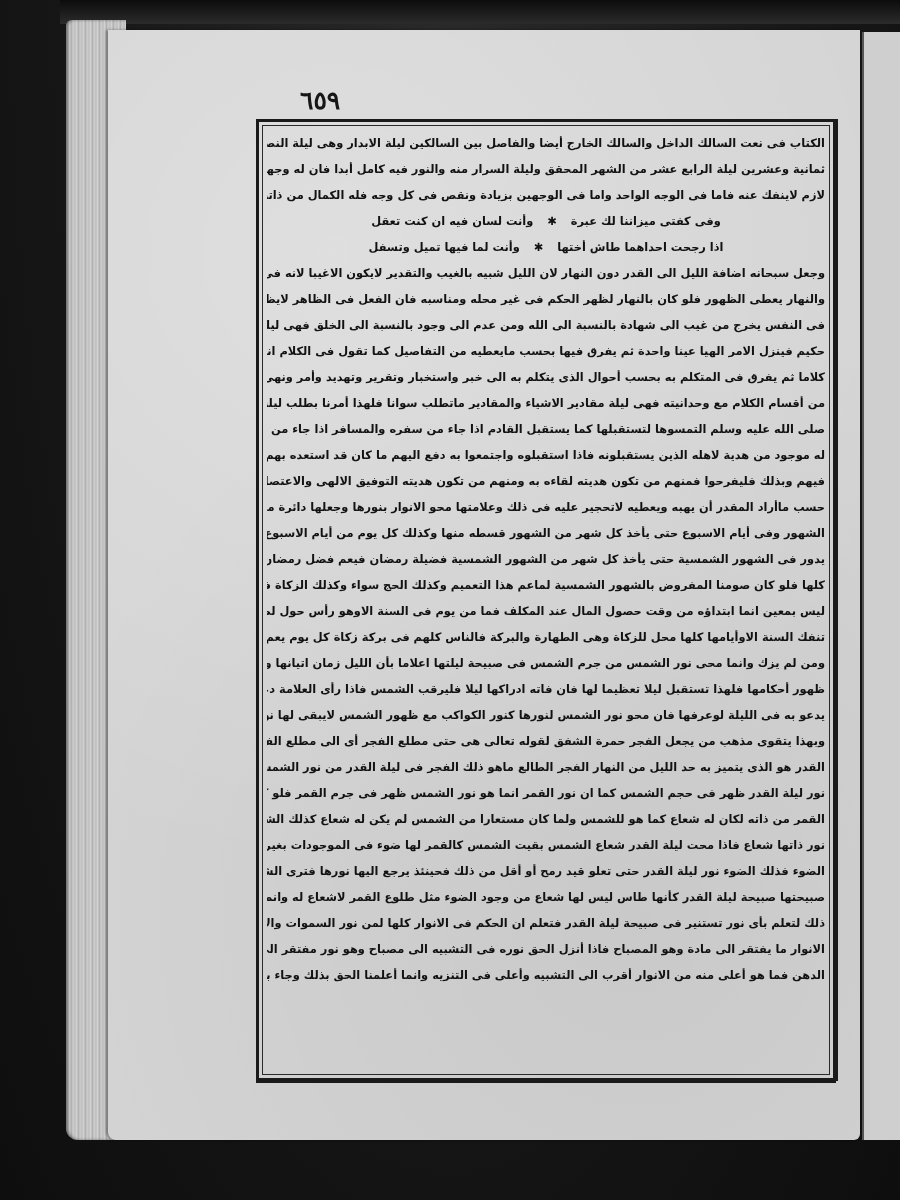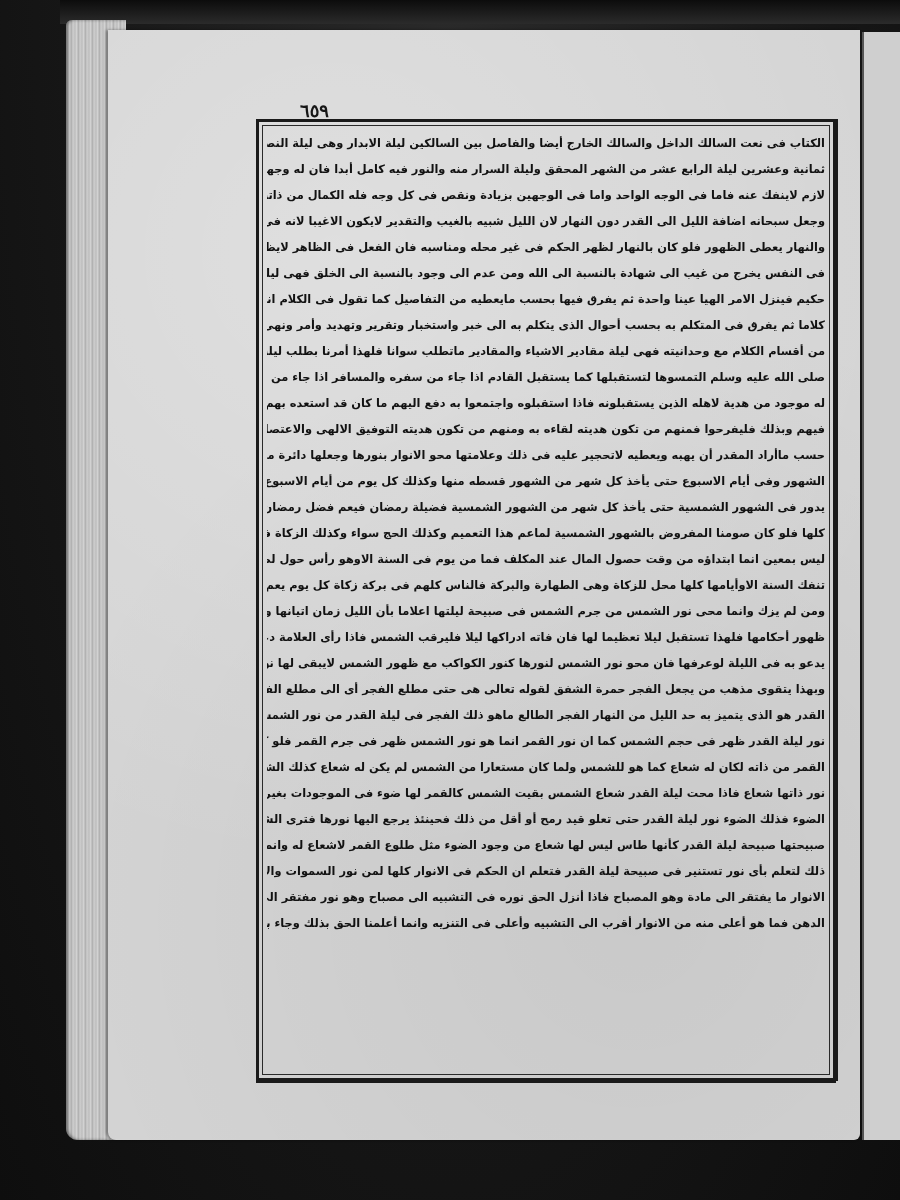--- a/index.html
+++ b/index.html
@@ -33,22 +33,22 @@
       radial-gradient(circle at 70% 80%, rgba(0,0,0,.05), transparent 60%);
     border-radius:0 0 6px 8px;
     box-shadow: -2px 0 3px rgba(0,0,0,.4);
   }
   .next-page {
     position:absolute; left:862px; top:32px; width:40px; height:1108px;
     background:#cfcfcf;
     border-left:2px solid #555;
   }
   .page-number {
-    position:absolute; left:300px; top:100px;
-    font-family:Liberation Sans, sans-serif; font-weight:bold; font-size:18px; color:#161616;
+    position:absolute; left:300px; top:86px;
+    font-family:Liberation Sans, sans-serif; font-weight:bold; font-size:25px; color:#161616;
     direction:rtl;
   }
   .frame {
     position:absolute; left:256px; top:119px; width:574px; height:956px;
     border:3px solid #1a1a1a;
     box-shadow: 0 2px 0 #1a1a1a, 2px 0 0 #1a1a1a;
   }
   .frame-inner {
     position:absolute; left:3px; top:3px; right:3px; bottom:3px;
     border:1px solid #2a2a2a;
@@ -81,20 +81,30 @@
 
 <div class="page-number">٦٥٩</div>
 
 <div class="frame">
   <div class="frame-inner"></div>
   <div class="text-block">
     <span class="line">الكتاب فى نعت السالك الداخل والسالك الخارج أيضا والفاصل بين السالكين ليلة الابدار وهى ليلة النصف من</span>
     <span class="line">ثمانية وعشرين ليلة الرابع عشر من الشهر المحقق وليلة السرار منه والنور فيه كامل أبدا فان له وجهين والتجلى له</span>
     <span class="line">لازم لاينفك عنه فاما فى الوجه الواحد واما فى الوجهين بزيادة ونقص فى كل وجه فله الكمال من ذاته لابد منه وله الزيادة</span>
 
+    <span class="verse">
+      <span>وفى كفتى ميزاننا لك عبرة</span>
+      <span class="star">✱</span>
+      <span>وأنت لسان فيه ان كنت تعقل</span>
+    </span>
+    <span class="verse">
+      <span>اذا رجحت احداهما طاش أختها</span>
+      <span class="star">✱</span>
+      <span>وأنت لما فيها تميل وتسفل</span>
+    </span>
 
     <span class="line">وجعل سبحانه اضافة الليل الى القدر دون النهار لان الليل شبيه بالغيب والتقدير لايكون الاغيبا لانه فى نفس الانسان</span>
     <span class="line">والنهار يعطى الظهور فلو كان بالنهار لظهر الحكم فى غير محله ومناسبه فان الفعل فى الظاهر لايظهر الاعلى صورة ماهو</span>
     <span class="line">فى النفس يخرج من غيب الى شهادة بالنسبة الى الله ومن عدم الى وجود بالنسبة الى الخلق فهى ليلة يفرق فيها كل أمر</span>
     <span class="line">حكيم فينزل الامر الهيا عينا واحدة ثم يفرق فيها بحسب مايعطيه من التفاصيل كما تقول فى الكلام انه واحد من كونه</span>
     <span class="line">كلاما ثم يفرق فى المتكلم به بحسب أحوال الذى يتكلم به الى خبر واستخبار وتقرير وتهديد وأمر ونهى وغير ذلك</span>
     <span class="line">من أقسام الكلام مع وحدانيته فهى ليلة مقادير الاشياء والمقادير ماتطلب سوانا فلهذا أمرنا بطلب ليلة القدر وهو قوله</span>
     <span class="line">صلى الله عليه وسلم التمسوها لتستقبلها كما يستقبل القادم اذا جاء من سفره والمسافر اذا جاء من سفره فلا بد له اذا كان</span>
     <span class="line">له موجود من هدية لاهله الذين يستقبلونه فاذا استقبلوه واجتمعوا به دفع اليهم ما كان قد استعده بهم فتلك المقادير</span>
     <span class="line">فيهم وبذلك فليفرحوا فمنهم من تكون هديته لقاءه به ومنهم من تكون هديته التوفيق الالهى والاعتصام وكل على</span>

